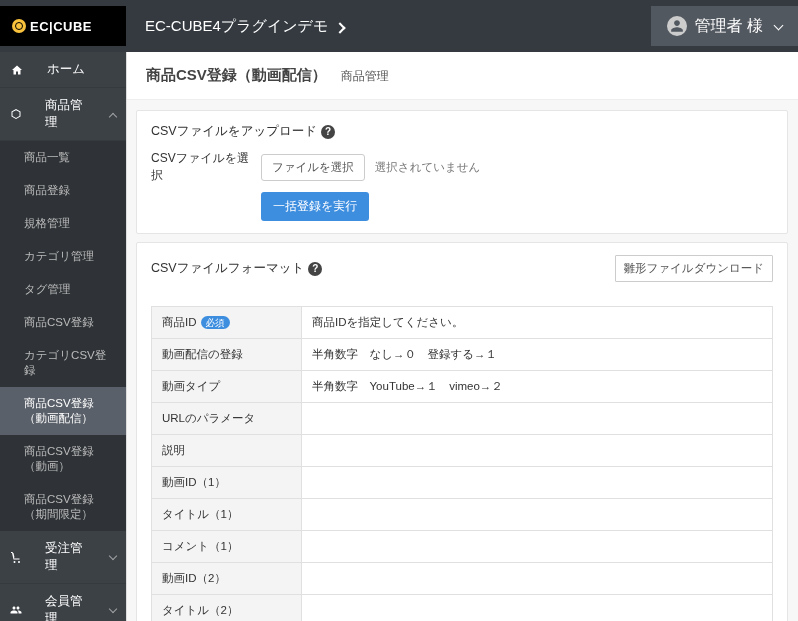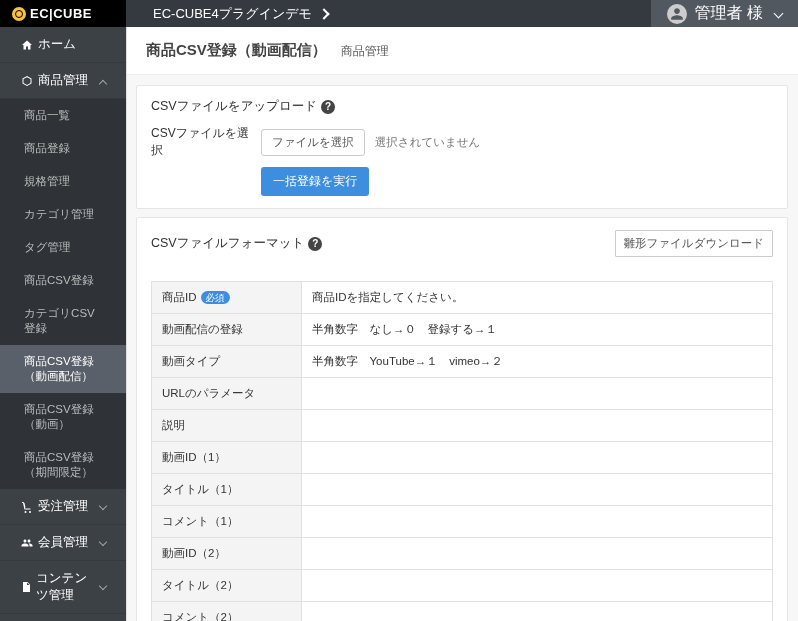--- a/index.html
+++ b/index.html
@@ -1,35 +1,35 @@
 <!DOCTYPE html>
 <html><head>
 <meta charset="utf-8">
 <style>
   * { box-sizing: border-box; margin: 0; padding: 0; }
   body { font-family: -apple-system, BlinkMacSystemFont, "Segoe UI", "Hiragino Sans", Meiryo, sans-serif; font-size: 12px; color: #333; background: #fff; }
   
   
-  .topbar { height: 27px; background: #343a40; color: #fff; display: flex; align-items: center; justify-content: space-between; }
+  .topbar { height: 52px; background: #343a40; color: #fff; display: flex; align-items: center; justify-content: space-between; }
   .topbar-left { display: flex; align-items: center; }
   .logo { background: #000; height: 40px; width: 126px; display: flex; align-items: center; padding: 0 12px; font-weight: bold; font-size: 13px; letter-spacing: 0.5px; gap:4px; }
   .logo-icon { width: 14px; height: 14px; border-radius: 50%; background: #f9c23c; display:inline-flex; align-items:center; justify-content:center; }
   .logo-icon::after{content:""; width:6px;height:6px;border:1px solid #000;border-radius:50%;}
-  .plugin-title { padding: 0 27px; font-size: 13px; display:flex; align-items:center; gap:8px; }
+  .plugin-title { padding: 0 19px; font-size: 15px; display:flex; align-items:center; gap:8px; }
   .chev-r::after{content:""; display:inline-block; width:6px;height:6px;border-right:2px solid #fff;border-top:2px solid #fff;transform:rotate(45deg);}
   .user-box { background: #525860; height: 40px; display: flex; align-items: center; padding: 0 16px; gap: 8px; font-size: 16px; }
   .avatar-icon { width: 20px; height: 20px; border-radius: 50%; background: #ccc; display:inline-flex; align-items:center; justify-content:center; }
   .avatar-icon svg{width:14px;height:14px;fill:#525860;}
   .chev-d::after{content:""; display:inline-block; width:6px;height:6px;border-right:1.5px solid #fff;border-bottom:1.5px solid #fff;transform:rotate(45deg);margin-left:4px;margin-bottom:2px;}
   
   
   .wrap { display: flex; min-height: calc(100vh - 40px); }
   .sidebar { width: 126px; background: #3c4146; color: #ccc; font-size: 12px; position: relative; }
   .sidebar::after{content:""; position:absolute; right:-1px; top:0; bottom:0; width:1px; background:#ddd;}
-  .nav-item { display: flex; align-items: center; padding: 9px 20px; gap: 4px; cursor: pointer; border-bottom:1px solid rgba(0,0,0,0.1); }
+  .nav-item { display: flex; align-items: center; padding: 9px 10px; gap: 23px; cursor: pointer; border-bottom:1px solid rgba(0,0,0,0.1); }
   .nav-item.top-level { color: #fff; font-size: 12.5px; }
   .nav-sub { background: #2f3337; }
   .nav-sub .nav-item { padding-left: 24px; font-size: 11.5px; color:#bbb; border-bottom:none; }
   .nav-sub .nav-item.active { background: #5a6069; color:#fff; }
   .nav-icon { width: 14px; display:inline-flex; justify-content:center; }
   .nav-icon svg{width:12px;height:12px;fill:#ccc;}
   .nav-item.top-level .nav-icon svg{fill:#fff;}
   .nav-chev { margin-left:auto; opacity:.7; }
   .nav-chev::after{content:""; display:inline-block;width:5px;height:5px;border-right:1.5px solid #ccc;border-bottom:1.5px solid #ccc;transform:rotate(45deg);margin-bottom:2px;}
   .nav-chev.up::after{transform:rotate(-135deg);margin-bottom:-2px;}

